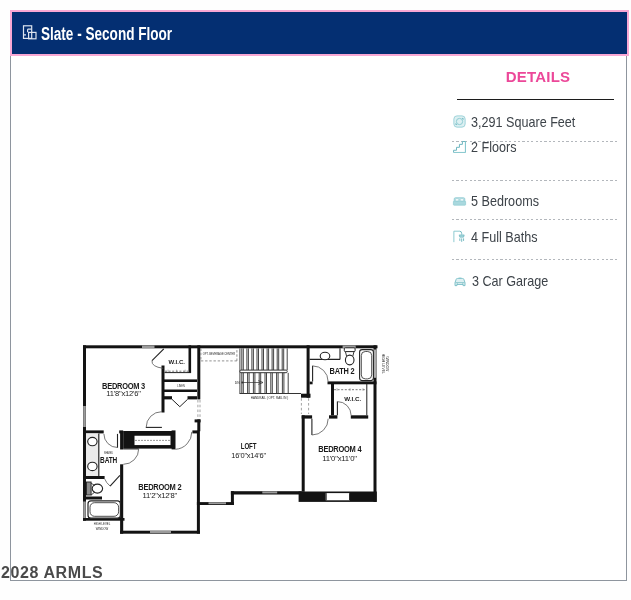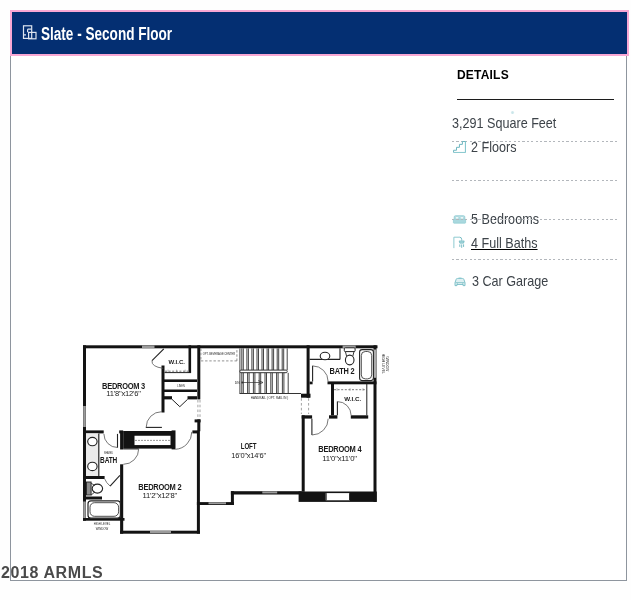--- a/index.html
+++ b/index.html
@@ -5,21 +5,21 @@
   html,body{margin:0;padding:0;background:#fefefe;width:631px;height:600px;overflow:hidden;
     font-family:"Liberation Sans",sans-serif;}
   #container{position:absolute;left:10px;top:10px;width:615px;height:569px;
     background:#fff;border:1px solid #8e959e;}
   #headerbar{position:absolute;left:-1px;top:-1px;width:615px;height:42px;
     background:#042f72;border:2px solid #f9a8d4;}
   #headerbar .title{position:absolute;left:29px;top:12px;color:#fff;font-size:17.5px;
     font-weight:bold;transform:scaleX(0.775);transform-origin:0 50%;white-space:nowrap;}
   #headerbar svg.hicon{position:absolute;left:10px;top:13px;}
   #details{position:absolute;left:446px;top:57px;width:162px;}
-  #details h2{margin:0;font-size:12px;font-weight:bold;color:#000000;letter-spacing:0.2px;}
+  #details h2{margin:0;font-size:15px;font-weight:bold;color:#ec4899;letter-spacing:0.2px;text-align:center;}
   .solidrule{position:absolute;left:457px;top:99px;width:157px;height:0;border-top:1.5px solid #1c1c1c;}
   .item{position:absolute;left:452px;height:20px;display:flex;align-items:center;}
   .item svg{margin-right:4px;}
   .item span{font-size:15px;color:#3d4349;transform:scaleX(0.84);transform-origin:0 50%;white-space:nowrap;}
   .dash{position:absolute;left:452px;width:165px;height:1px;background:repeating-linear-gradient(90deg,#b3b7bc 0 2.2px,transparent 2.2px 4.4px);}
   #plan{position:absolute;left:0;top:0;}
   #plan text{font-family:"Liberation Sans",sans-serif;fill:#1a1a1a;}
   #plan .rl{font-size:9px;font-weight:bold;letter-spacing:-0.3px;}
   #plan .rd{font-size:7px;letter-spacing:-0.2px;}
   #plan .bl{font-size:8.2px;font-weight:bold;letter-spacing:-0.2px;}
@@ -47,54 +47,54 @@
     <div class="title">Slate - Second Floor</div>
   </div>
 
   <div id="details">
       <h2>DETAILS</h2>
     </div>
 </div>
 
 <div class="solidrule"></div>
 
-<div class="item" style="top:111px;flex-direction:column;">
+<div class="item" style="top:111px;">
   <svg width="15" height="15" viewBox="0 0 24 24">
     <rect x="3" y="3" width="18" height="18" rx="5" fill="#ddf0f2" stroke="#9fd4da" stroke-width="1.6"></rect>
     <circle cx="12" cy="12" r="5" fill="none" stroke="#8fccd3" stroke-width="1.6"></circle>
     <path d="M16.5 6.5 l2 2 M5.5 15.5 l2 2" stroke="#6fb7c0" stroke-width="1.8"></path>
   </svg>
   <span>3,291 Square Feet</span>
 </div>
 
 <div class="dash" style="top:141px;"></div>
 
 <div class="item" style="top:136px;">
   <svg width="15" height="15" viewBox="0 0 24 24">
     <path d="M2.5 21.5 H21.5 V4 M21.5 21.5 V4" fill="none" stroke="#86c7ce" stroke-width="1.6"></path>
     <path d="M2.5 21.5 v-3.5 h4.7 v-4.7 h4.7 v-4.7 h4.7 V4 h4.9" fill="none" stroke="#6fb7c0" stroke-width="1.6"></path>
   </svg>
   <span>2 Floors</span>
 </div>
 
 <div class="dash" style="top:180px;"></div>
 
-<div class="item" style="top:208px;">
+<div class="item" style="top:190px;">
   <svg width="15" height="15" viewBox="0 0 24 24">
     <path d="M3.5 18.5 v-9 a2 2 0 0 1 2-2 h13 a2 2 0 0 1 2 2 v9 z" fill="#bfe2e6" stroke="#8ccad1" stroke-width="1.2"></path>
     <rect x="2.2" y="13" width="19.6" height="6.5" rx="1" fill="#a9d8de" stroke="#8ccad1" stroke-width="1"></rect>
     <rect x="5.2" y="9.2" width="5.8" height="3.4" rx="1.4" fill="#fff" stroke="#8ccad1" stroke-width="1"></rect>
     <rect x="13" y="9.2" width="5.8" height="3.4" rx="1.4" fill="#fff" stroke="#8ccad1" stroke-width="1"></rect>
   </svg>
   <span>5 Bedrooms</span>
 </div>
 
 <div class="dash" style="top:219px;"></div>
 
-<div class="item" style="top:232px;text-decoration:underline;">
+<div class="item" style="top:226px;">
   <svg width="15" height="15" viewBox="0 0 24 24">
     <path d="M3 21 V3.5 h9" fill="none" stroke="#86c7ce" stroke-width="1.5"></path>
     <path d="M12 3.5 a3.5 3.5 0 0 1 3.5 3.5 v2" fill="none" stroke="#6fb7c0" stroke-width="1.5"></path>
     <path d="M11.5 9.5 h8 l-1 3.5 h-6 z" fill="#a8d8dd" stroke="#6fb7c0" stroke-width="1.2"></path>
     <path d="M12.5 15 v4 M15.5 15 v5.5 M18.5 15 v4" stroke="#6fb7c0" stroke-width="1.5"></path>
   </svg>
   <span>4 Full Baths</span>
 </div>
 
 <div class="dash" style="top:259px;"></div>
@@ -323,13 +323,13 @@
 <path d="M175.5 449.3 A17.4 17.4 0 0 0 191.8 431.9" stroke="#555" stroke-width="0.8" fill="none"></path>
 
 <path d="M123.3 448.9 H138.7" stroke="#222" stroke-width="1.1" fill="none"></path>
 <path d="M138.7 448.9 A15.4 15.4 0 0 1 123.3 464.3" stroke="#555" stroke-width="0.8" fill="none"></path>
 
 <text transform="translate(382.2 363.8) rotate(90)" class="t3" text-anchor="middle">HIGH LEVEL</text>
 <text transform="translate(386.4 363.8) rotate(90)" class="t3" text-anchor="middle">WINDOW</text>
 </g>
 </svg>
 
-<div id="watermark">2018 ARMLS</div>
+<div id="watermark">2028 ARMLS</div>
 
 </body></html>

